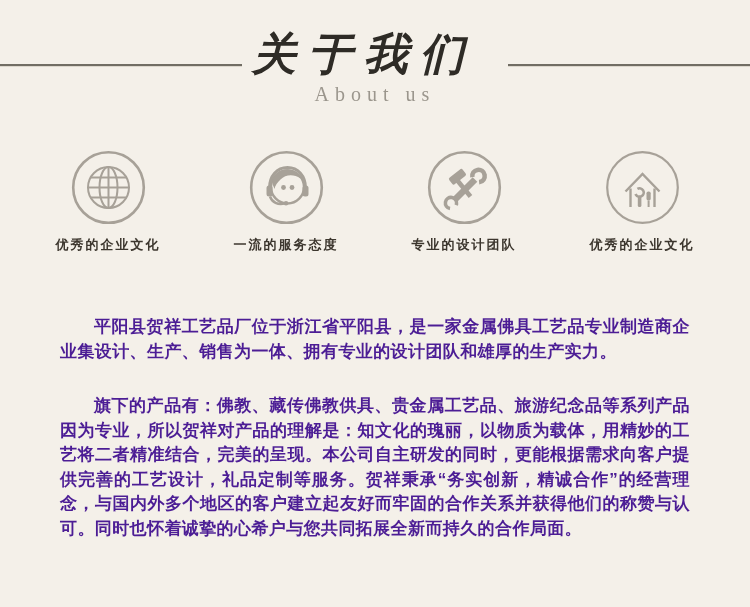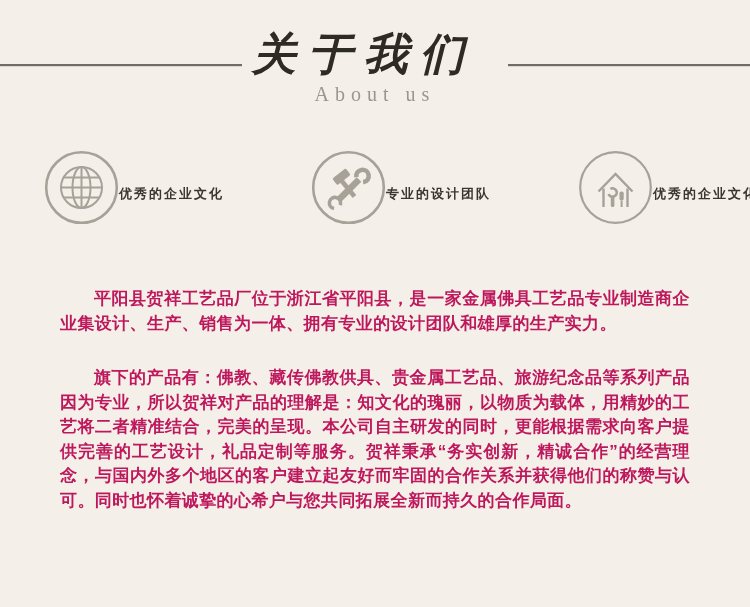--- a/index.html
+++ b/index.html
@@ -31,33 +31,33 @@
     text-align:center; margin-top:4px;
     font-size:20px; line-height:24px;
     letter-spacing:6px; color:#9b968d;font-family:Liberation Serif, serif;
   }
 
   
   .features {
     display:flex; justify-content:space-between;
     padding:0 44px; margin-top:44px;
   }
-  .feature { width:128px; display:flex; flex-direction:row; align-items:center; }
+  .feature { width:128px; display:flex; flex-direction:column; align-items:center; }
   .feature-icon svg { display:block; }
   .feature-label {
     margin-top:12px; font-size:13px; line-height:16px;
     font-weight:bold; letter-spacing:2px;
     color:#3c362e; white-space:nowrap;
   }
 
   
   .about { padding:0 60px; margin-top:62px; }
   .about p {
     font-size:17px; line-height:24.5px;
-    color:#be185d; font-weight:600;
+    color:#4c1d95; font-weight:600;
     text-align:justify; text-indent:2em;
     letter-spacing:0.4px;
   }
   .about p + p { margin-top:30px; }
 </style>
 </head>
 <body>
 
 <div class="page">
 
@@ -80,20 +80,37 @@
           <ellipse cx="37.5" cy="37.5" rx="9" ry="20.5" fill="none" stroke="#a7a198" stroke-width="2"></ellipse>
           <line x1="37.5" y1="17" x2="37.5" y2="58" stroke="#a7a198" stroke-width="2"></line>
           <line x1="17" y1="37.5" x2="58" y2="37.5" stroke="#a7a198" stroke-width="2"></line>
           <line x1="19.8" y1="27.5" x2="55.2" y2="27.5" stroke="#a7a198" stroke-width="2"></line>
           <line x1="19.8" y1="47.5" x2="55.2" y2="47.5" stroke="#a7a198" stroke-width="2"></line>
         </svg>
       </span>
       <span class="feature-label">优秀的企业文化</span>
     </div>
 
+    <div class="feature">
+      <span class="feature-icon">
+        <svg width="75" height="75" viewBox="0 0 75 75">
+          <circle cx="37.5" cy="37.5" r="35.3" fill="none" stroke="#a7a198" stroke-width="2.6"></circle>
+          <circle cx="38.5" cy="37" r="16.5" fill="none" stroke="#a7a198" stroke-width="2.4"></circle>
+          <path d="M23.5 34 C24 23.5 32 18.5 40 19.5 C46 20.3 50 24 51.5 28.5 C44.5 23.5 36.5 24.5 31.5 29.5 C28.5 32.5 26 35.5 25.5 39 Z" fill="#a7a198"></path>
+          <circle cx="34.5" cy="37.5" r="2.4" fill="#a7a198"></circle>
+          <circle cx="43" cy="37.5" r="2.4" fill="#a7a198"></circle>
+          <path d="M20.5 38 C20.5 26 28 17.5 38.5 17.5 C49 17.5 56.5 26 56.5 38" fill="none" stroke="#a7a198" stroke-width="3"></path>
+          <rect x="17.5" y="35.5" width="6" height="11" rx="2.5" fill="#a7a198"></rect>
+          <rect x="53.5" y="35.5" width="6" height="11" rx="2.5" fill="#a7a198"></rect>
+          <path d="M21 46.5 C23 52.5 29 55 35.5 53.5" fill="none" stroke="#a7a198" stroke-width="2.4"></path>
+          <circle cx="37" cy="53.2" r="2.3" fill="#a7a198"></circle>
+        </svg>
+      </span>
+      <span class="feature-label">一流的服务态度</span>
+    </div>
 
 
     <div class="feature">
       <span class="feature-icon">
         <svg width="75" height="75" viewBox="0 0 75 75">
           <circle cx="37.5" cy="37.5" r="35.3" fill="none" stroke="#a7a198" stroke-width="2.6"></circle>
           <line x1="27" y1="50.5" x2="48" y2="29.5" stroke="#a7a198" stroke-width="6.5"></line>
           <circle cx="24" cy="53" r="5.6" fill="none" stroke="#a7a198" stroke-width="3.6" stroke-dasharray="27 9" transform="rotate(100 24 53)"></circle>
           <circle cx="51.5" cy="26" r="6.2" fill="none" stroke="#a7a198" stroke-width="4.6" stroke-dasharray="29 11" transform="rotate(170 51.5 26)"></circle>
           <rect x="22" y="22.5" width="17" height="8.5" rx="2" fill="#a7a198" transform="rotate(-38 30.5 26.8)"></rect>

